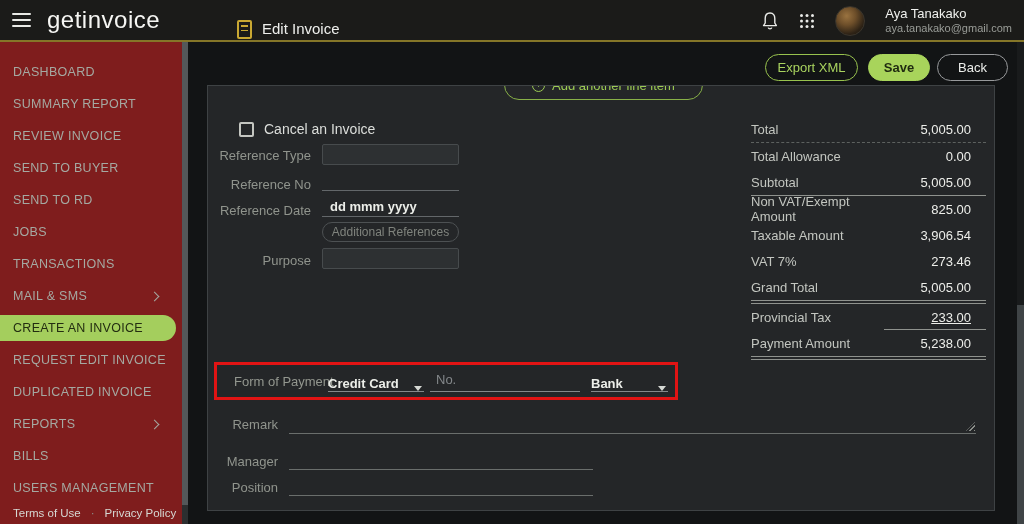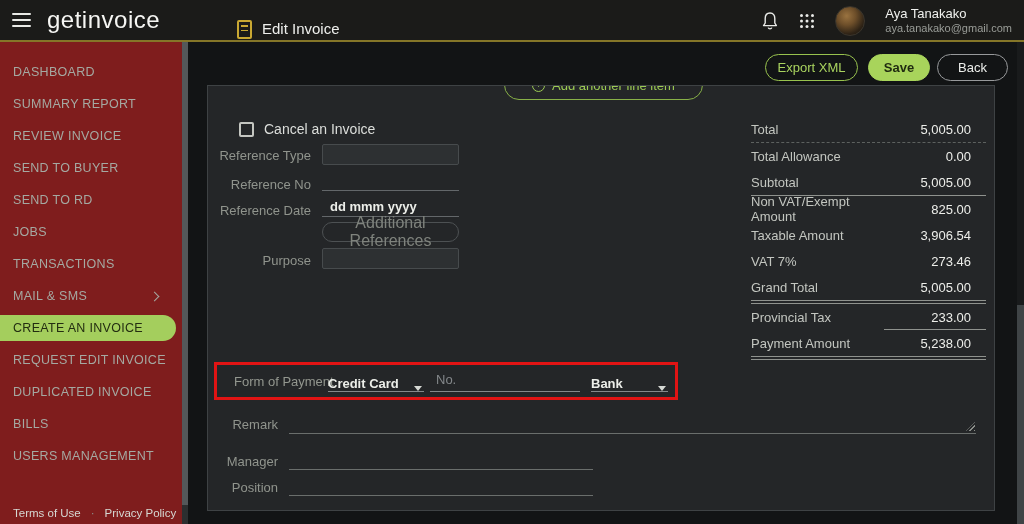--- a/index.html
+++ b/index.html
@@ -64,30 +64,30 @@
   .checkbox { width:15px; height:15px; border:2px solid #c4c6c1; border-radius:2px; background:transparent; cursor:pointer; }
   .cancel-label { color:#dcdedb; font-size:14px; }
 
   .form-label { position:absolute; left:0; width:103px; text-align:right; color:#90948d; font-size:13px; }
   .lbl-narrow { width:70px; }
   .input-box { position:absolute; left:114px; width:137px; height:21px; background:#2d3032;
     border:1px solid #474b4d; border-radius:2px; cursor:text; }
   .input-line { position:absolute; border-bottom:1px solid #63676a; cursor:text; }
   .date-text { color:#eceee9; font-size:13px; font-weight:700; padding-left:8px; line-height:19px; }
   .pill-btn { position:absolute; left:114px; width:137px; height:20px; border:1px solid #4d5153;
-    border-radius:10px; background:transparent; color:#7f837d; font-size:16px; cursor:pointer;
+    border-radius:10px; background:transparent; color:#7f837d; font-size:12px; cursor:pointer;
     display:flex; align-items:center; justify-content:center; }
 
   
   .totals { position:absolute; left:543px; top:30px; width:235px; }
   .t-row { display:flex; align-items:center; height:26px; }
   .t-label { flex:1; color:#c3c6c0; font-size:13px; }
   .t-value { width:102px; height:25px; line-height:25px; text-align:right; padding-right:15px;
              color:#edeeea; font-size:13px; }
-  .t-value.value-underline { border-bottom:1px solid #8f928e; }
+  .t-value.value-underline { border-bottom:1px solid #8f928e;text-decoration:underline; }
   .divider { width:100%; }
   .divider.dashed { border-top:1px dashed #5d615f; }
   .divider.solid  { border-top:1px solid #8f928e; }
   .divider.double { height:4px; border-top:1px solid #8f928e; border-bottom:1px solid #8f928e; }
 
   
   .red-box { position:absolute; left:6px; top:276px; width:464px; height:38px;
              border:3px solid #e11414; pointer-events:none; }
   .fop-label { position:absolute; left:26px; top:288px; color:#93978f; font-size:13px; }
   .select-line { position:absolute; top:282px; height:24px; border-bottom:1px solid #84888a;
@@ -199,20 +199,24 @@
     </div>
         <div class="side-item">
       <span>REQUEST EDIT INVOICE</span>
 
     </div>
         <div class="side-item">
       <span>DUPLICATED INVOICE</span>
 
     </div>
         <div class="side-item">
+      <span>REPORTS</span>
+      <span class="chev"></span>
+    </div>
+        <div class="side-item">
       <span>BILLS</span>
 
     </div>
         <div class="side-item">
       <span>USERS MANAGEMENT</span>
 
     </div>
       </nav>
     <div class="sidebar-footer">
       <span>Terms of Use</span>

